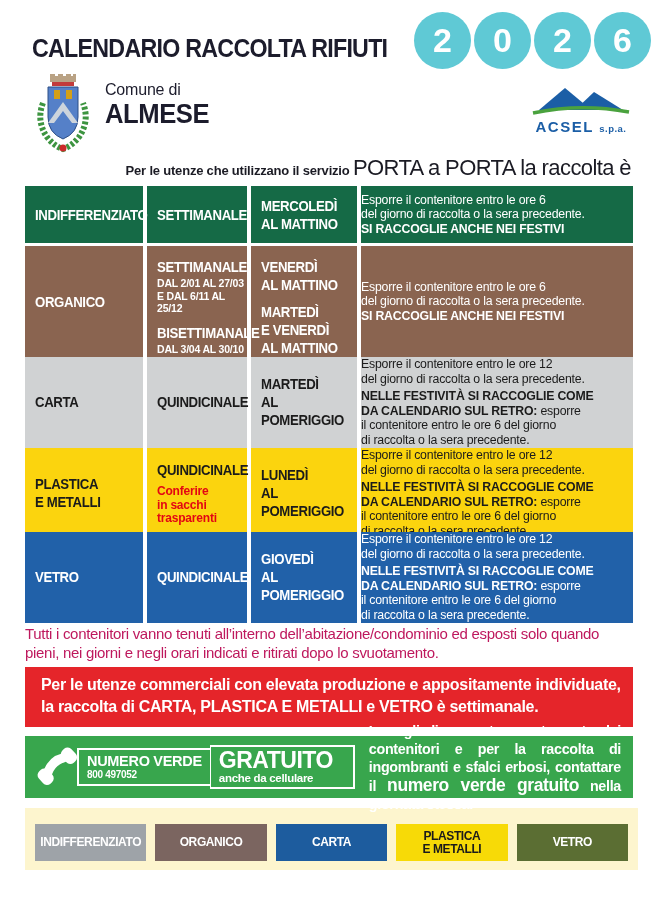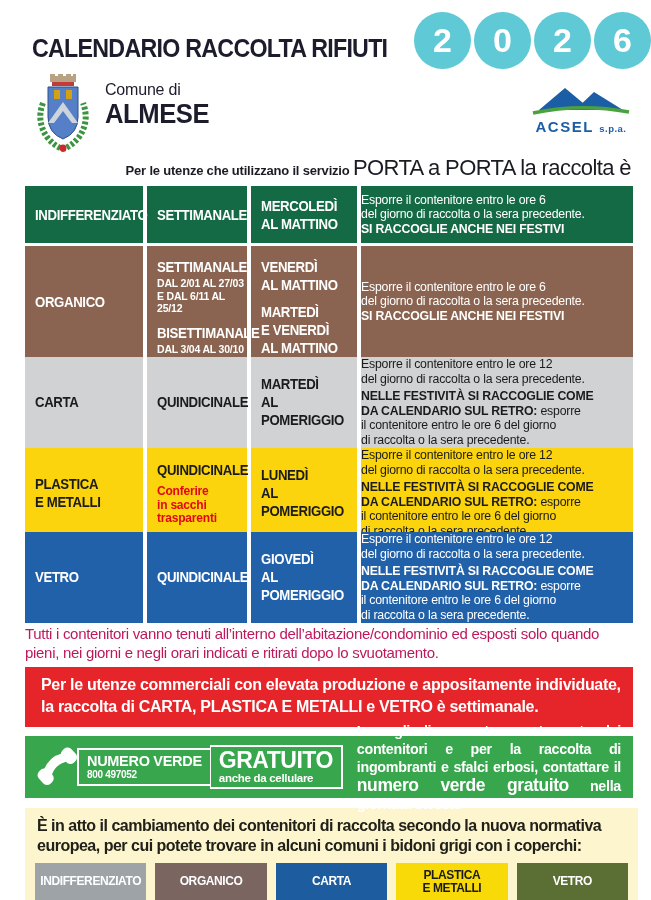--- a/index.html
+++ b/index.html
@@ -55,21 +55,21 @@
   .after-note { width:608px; margin-top:6px; font-size:15px; line-height:18.5px; color:#be185d; letter-spacing:-0.3px; }
   .red-box { width:608px; margin-top:5px; background:#E5252A; color:#fff; padding:7px 12px 9px 16px; }
   .red-box p { font-size:16px; font-weight:bold; line-height:22px; letter-spacing:-0.3px; }
 
   
   .green-box { width:608px; margin-top:9px; background:#38A64D; color:#fff; display:flex; align-items:center; padding:8px 12px 8px 10px; height:62px; }
   .badge { display:flex; align-items:center; }
   .phone-icon { width:46px; height:46px; margin-right:-4px; flex:none; }
   .badge-box { border:2.5px solid #fff; padding:3px 8px 4px 8px; }
   .badge-box.first { border-right-width:1.5px; }
-  .badge-box.second { border-left-width:1.5px; margin-left:-1px; padding:2px 8px 3px 8px; }
+  .badge-box.second { border-left-width:1.5px; margin-left:-1px; padding:2px 20px 3px 8px; }
   .badge-l1 { font-size:14.5px; font-weight:bold; letter-spacing:-0.3px; white-space:nowrap; }
   .badge-l2 { font-size:10px; font-weight:bold; letter-spacing:-0.3px; }
   .badge-free { font-size:23px; font-weight:bold; letter-spacing:-0.5px; line-height:23px; }
   .badge-free-sub { font-size:11.5px; font-weight:bold; letter-spacing:-0.3px; margin-top:0px; }
   .green-text { flex:1; margin-left:14px; font-size:14.3px; font-weight:bold; line-height:18px; letter-spacing:-0.3px; text-align:justify; }
   .green-text .big { font-size:17.5px; letter-spacing:-0.4px; }
 
   
   .cream-box { width:613px; margin-top:10px; background:#FDF5CE; padding:8px 10px 9px 10px; }
   .cream-text { font-size:16px; font-weight:bold; color:#21211a; line-height:19.5px; letter-spacing:-0.5px; padding:0 2px; }
@@ -274,21 +274,20 @@
       </div>
       <div class="badge-box second">
         <div class="badge-free">GRATUITO</div>
         <div class="badge-free-sub">anche da cellulare</div>
       </div>
     </div>
     <p class="green-text"><span>In negli di mancato svuotamento dei contenitori e per la raccolta di ingombranti e sfalci erbosi, contattare il </span><span class="big">numero verde gratuito</span><span> nella giornata stessa.</span></p>
   </div>
 
   <div class="cream-box">
-    <p class="cream-text">È in atto il cambiamento dei contenitori di raccolta secondo la nuova normativa europea, per cui potete trovare in alcuni comuni i bidoni grigi con i coperchi:</p>
     <div class="legend">
       <div class="sw-indiff">INDIFFERENZIATO</div>
       <div class="sw-organico">ORGANICO</div>
       <div class="sw-carta">CARTA</div>
       <div class="sw-plastica">PLASTICA
 E METALLI</div>
       <div class="sw-vetro">VETRO</div>
     </div>
   </div>
 

